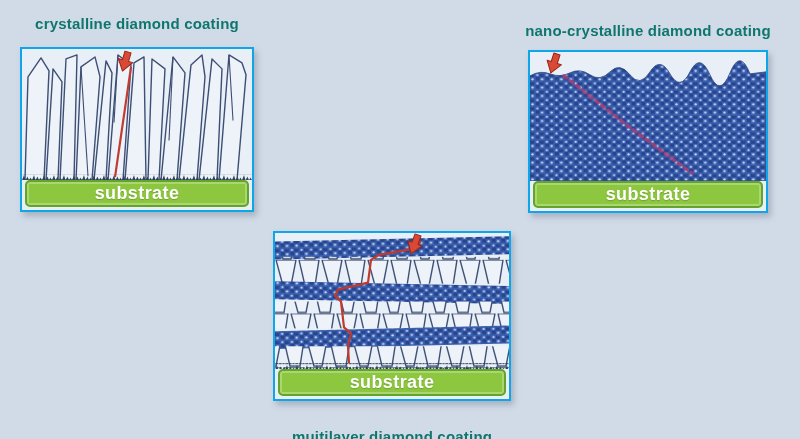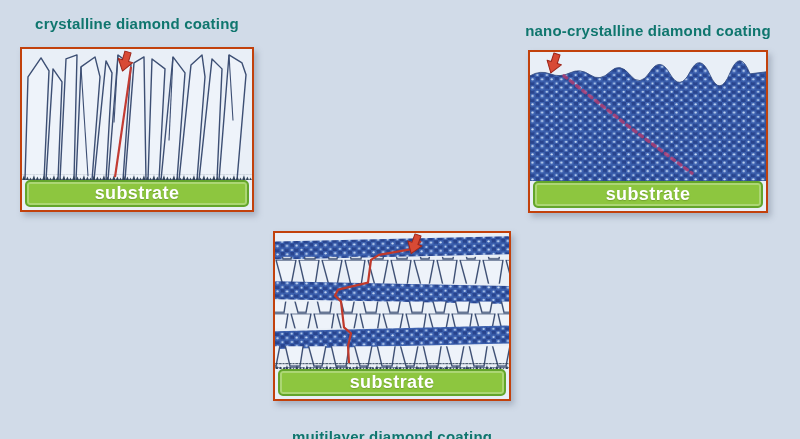--- a/index.html
+++ b/index.html
@@ -19,21 +19,21 @@
     font-size:15px;
     color:#0f766e;
     text-align:center;
     letter-spacing:.2px;
     white-space:nowrap;
   }
   .panel{
     position:absolute;
     box-sizing:border-box;
     background:#e9eff7;
-    border:2px solid #c2410c;
+    border:2px solid #0ea5e9;
     box-shadow:3px 4px 6px rgba(96,108,130,.38);
     display:flex;
     flex-direction:column;
   }
   .panel svg.coating{flex:1 1 auto; display:block; width:100%;}
   .substrate{
     box-sizing:border-box;
     height:27px;
     margin:0 3px 3px 3px;
     background:#8dc63f;

